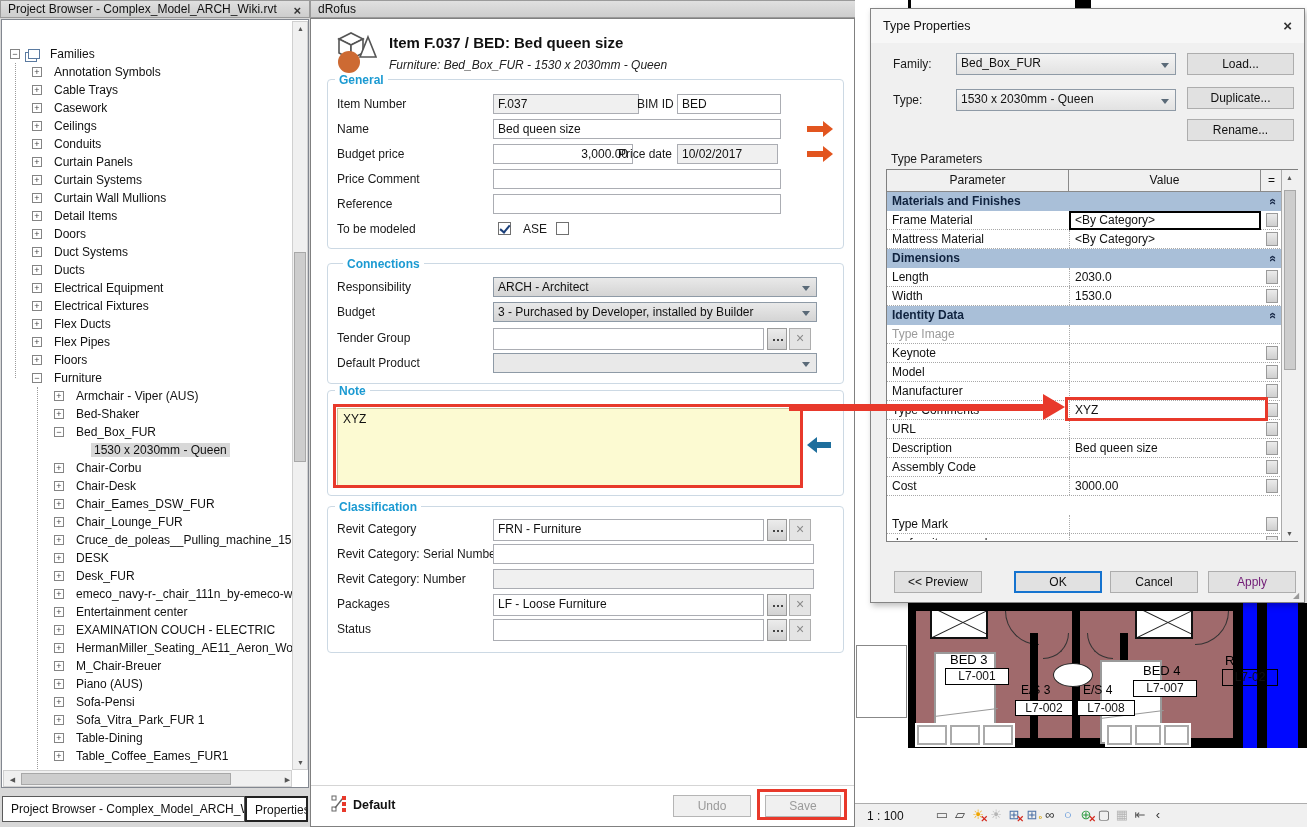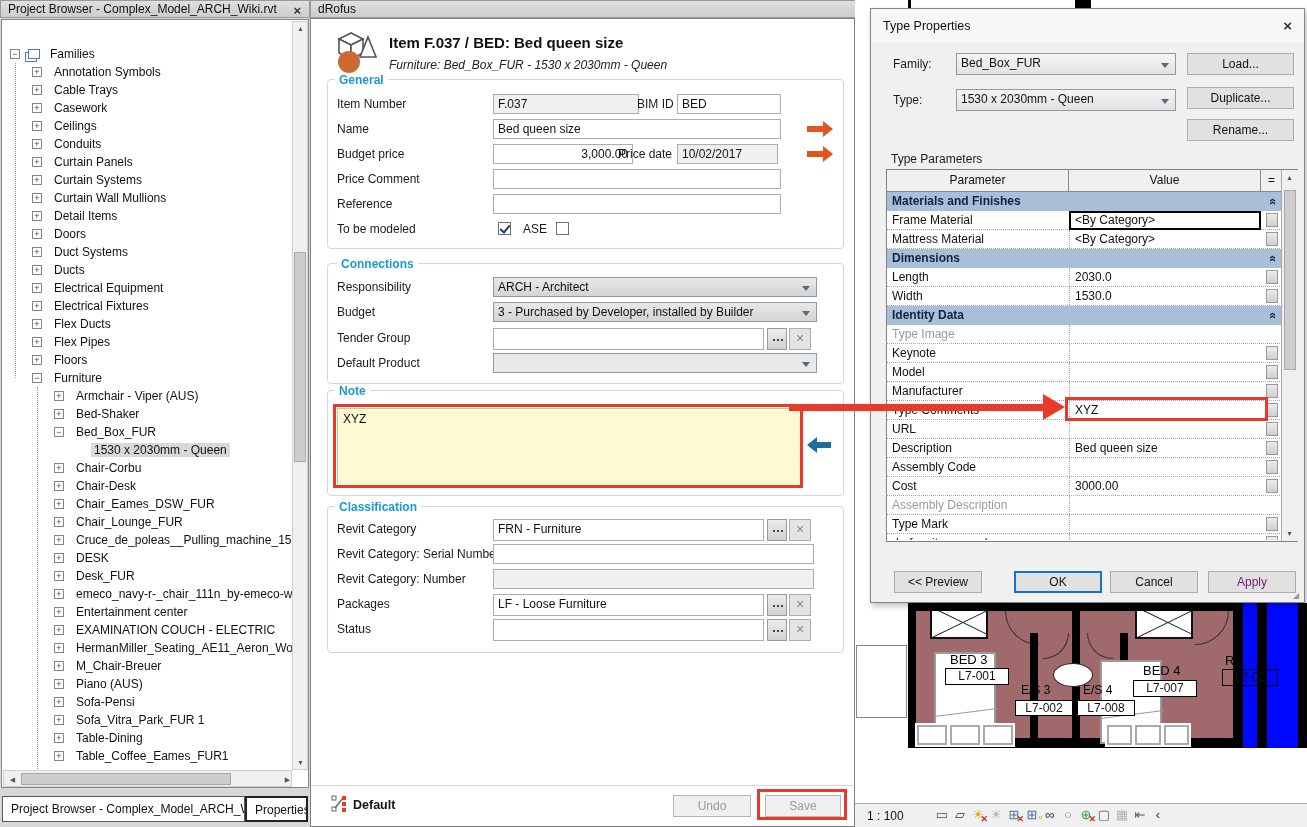--- a/index.html
+++ b/index.html
@@ -339,21 +339,21 @@
     <div class="flabel" style="left:26px;top:153px;">Price Comment</div>
     <div class="input" style="left:182px;top:150px;width:288px;"></div>
     <div class="flabel" style="left:26px;top:178px;">Reference</div>
     <div class="input" style="left:182px;top:175px;width:288px;"></div>
     <div class="flabel" style="left:26px;top:203px;">To be modeled</div>
     <div class="chk on" style="left:187px;top:203px;"></div>
     <div class="flabel" style="left:212px;top:203px;">ASE</div>
     <div class="chk" style="left:245px;top:203px;"></div>
 
     <div class="groupbox" style="left:16px;top:244px;width:517px;height:121px;"></div>
-    <div class="legend" style="left:26px;top:238px;">Connections</div>
+    <div class="legend" style="left:32px;top:238px;">Connections</div>
     <div class="flabel" style="left:26px;top:261px;">Responsibility</div>
     <div class="combo" style="left:182px;top:258px;width:324px;">
       <span>ARCH - Architect</span>
       <span class="carrow"></span>
     </div>
     <div class="flabel" style="left:26px;top:286px;">Budget</div>
     <div class="combo" style="left:182px;top:283px;width:324px;">
       <span>3 - Purchased by Developer, installed by Builder</span>
       <span class="carrow"></span>
     </div>
@@ -573,24 +573,20 @@
         <div class="prow" style="top: 266px;">
           <span class="plab">Assembly Code</span>
           <span class="pval"></span>
           <span class="pbtn"></span>
         </div>
         <div class="prow" style="top: 285px;">
           <span class="plab">Cost</span>
           <span class="pval">3000.00</span>
           <span class="pbtn"></span>
         </div>
-        <div class="prow dis" style="top: 304px;">
-          <span class="plab">Assembly Description</span>
-          <span class="pval"></span>
-        </div>
         <div class="prow" style="top: 323px;">
           <span class="plab">Type Mark</span>
           <span class="pval"></span>
           <span class="pbtn"></span>
         </div>
         <div class="prow" style="top: 342px;">
           <span class="plab">drofus_item_number</span>
           <span class="pval"></span>
           <span class="pbtn"></span>
         </div>

